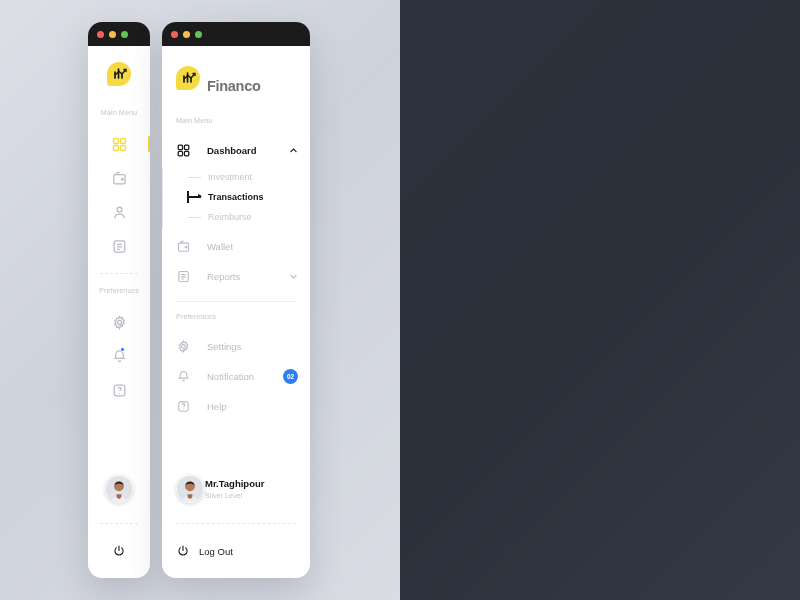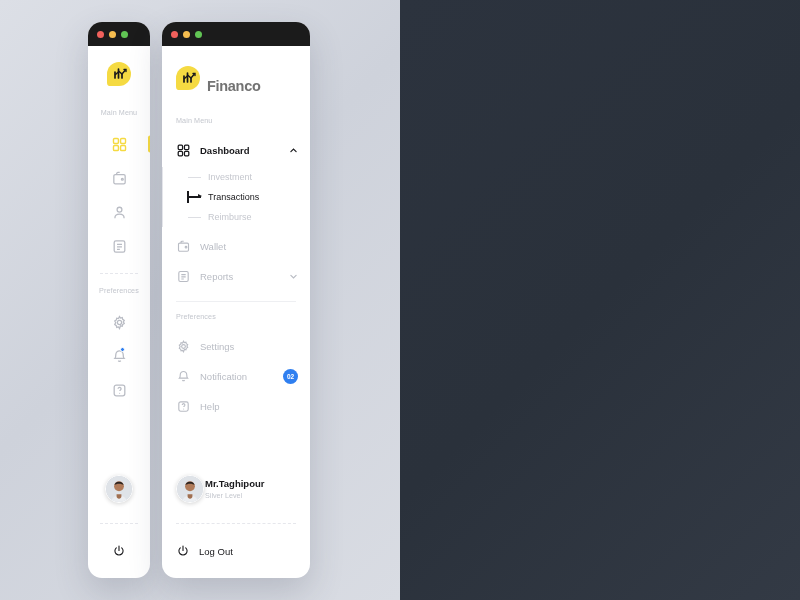--- a/index.html
+++ b/index.html
@@ -76,21 +76,21 @@
     width: 4px; height: 17px; border-radius: 3px; background: #f5da42;
   }
   .rail-dot-badge {
     position: absolute; top: 8px; left: 50%; margin-left: 1px;
     width: 5px; height: 5px; border-radius: 50%; background: #2f7ff0;
     border: 1.2px solid #ffffff;
   }
 
   
   .row {
-    display: flex; align-items: center; gap: 9px;
+    display: flex; align-items: center; gap: 16px;
     padding: 0 12px 0 14px; height: 30px;
   }
   .row .ico { width: 15px; height: 15px; flex: 0 0 15px; }
   .row .label { font-size: 9.5px; flex: 1; white-space: nowrap; }
   .light-win .row .ico { color: #b9bcc4; }
   .light-win .row .label { color: #b9bcc4; }
   .row.active .ico, .row.active .label { color: #18181b; font-weight: bold; }
   .chev { width: 9px; height: 9px; flex: 0 0 9px; }
   .light-win .chev { color: #1d1d20; }
   .row:not(.active) .chev { color: #b9bcc4; }
@@ -106,21 +106,21 @@
   .subrow.active .connector::after {
     content: ''; position: absolute; right: -1px; top: -2.2px;
     border-left: 4px solid #18181b;
     border-top: 2.6px solid transparent; border-bottom: 2.6px solid transparent;
   }
   .subrow.active .tick {
     position: absolute; left: -1px; top: 4px; width: 1.6px; height: 12px; background: #18181b;
   }
   .subrow .slabel { font-size: 9px; white-space: nowrap; }
   .light-win .subrow .slabel { color: #c5c7ce; }
-  .subrow.active .slabel { color: #18181b; font-weight: normal; }
+  .subrow.active .slabel { color: #18181b; font-weight: bold; }
 
   
   .badge {
     width: 15px; height: 15px; border-radius: 50%;
     background: #2f7ff0; color: #fff;
     font-size: 6.5px; font-weight: bold;
     display: flex; align-items: center; justify-content: center;
     flex: 0 0 15px;
   }
 

